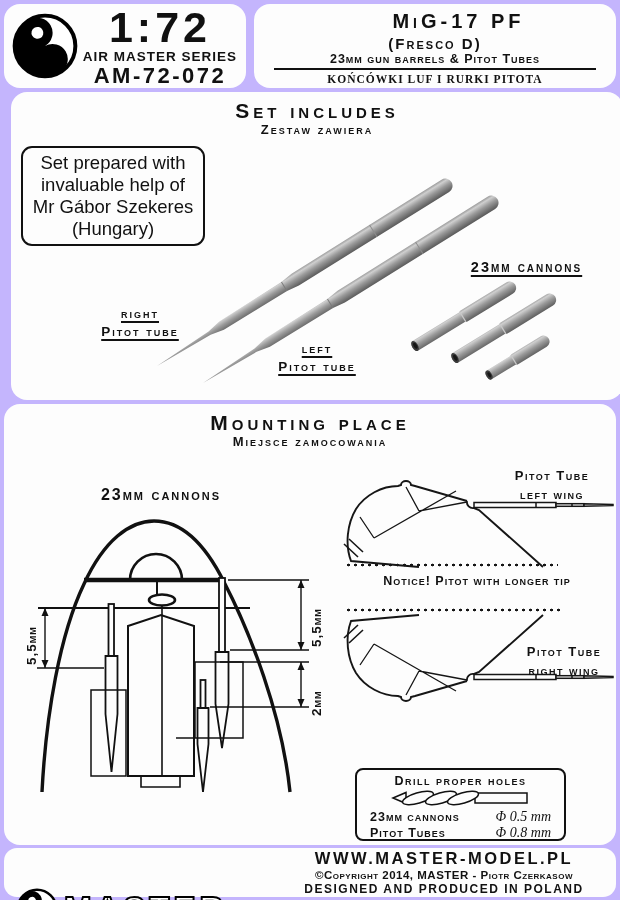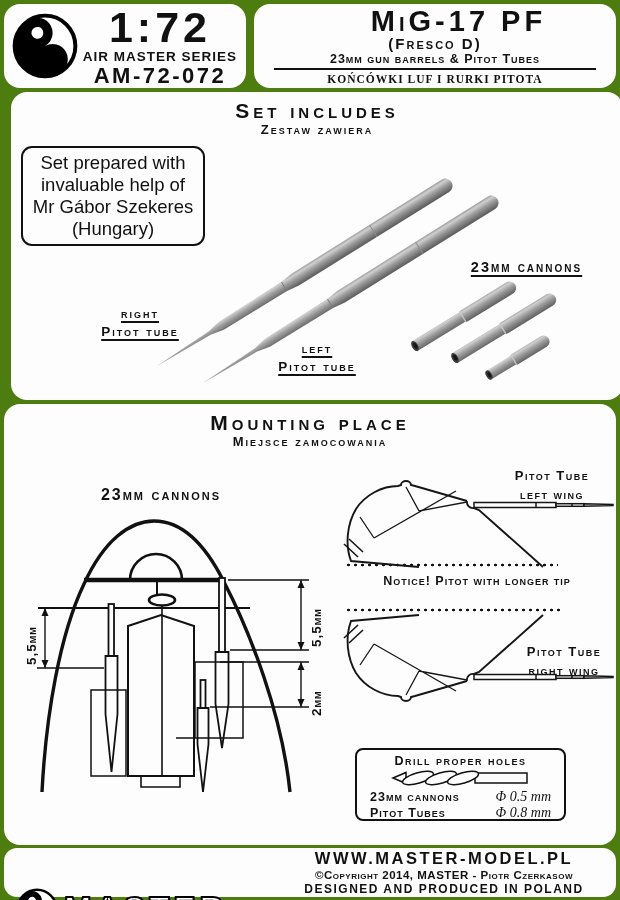--- a/index.html
+++ b/index.html
@@ -1,52 +1,52 @@
 <!DOCTYPE html>
 <html><head>
 <meta charset="utf-8">
 <style>
   html,body{margin:0;padding:0;background:#000;}
-  .page{position:relative;width:620px;height:900px;background:#4d7c0f;overflow:hidden;
+  .page{position:relative;width:620px;height:900px;background:#c4b5fd;overflow:hidden;
         font-family:"Liberation Sans",sans-serif;color:#111;}
   .panel{position:absolute;background:#fdfdfd;border-radius:16px;}
   .tech{font-weight:700;font-variant:small-caps;}
   .center{text-align:center;}
   .abs{position:absolute;}
   .underl{text-decoration:underline;text-decoration-thickness:1.5px;text-underline-offset:3px;}
   
   #hdr-left{left:4px;top:4px;width:242px;height:84px;}
   #hdr-left .logo{position:absolute;left:8px;top:9px;}
   #hdr-left .txt{position:absolute;left:76px;top:1px;right:6px;text-align:center;}
   .scale-txt{font-size:43px;font-weight:700;letter-spacing:4px;line-height:44px;}
   .series-txt{font-size:13.5px;font-weight:700;letter-spacing:1px;line-height:15px;}
   .code-txt{font-size:22px;font-weight:700;letter-spacing:2.5px;line-height:23px;}
   
   #hdr-right{left:254px;top:4px;width:362px;height:84px;padding-top:3px;box-sizing:border-box;}
-  .title-txt{font-size:29px;letter-spacing:4px;line-height:29px;padding-left:47px;}
+  .title-txt{font-size:20px;letter-spacing:4px;line-height:29px;padding-left:47px;}
   .subtitle-txt{font-size:15px;letter-spacing:2px;line-height:16px;}
   .desc-txt{font-size:12.5px;letter-spacing:1px;line-height:15px;}
   .hdr-rule{width:322px;height:2px;background:#111;margin:1px auto 2px auto;}
   .pl-txt{font-size:11.5px;font-weight:700;letter-spacing:1px;line-height:14px;font-family:Liberation Serif, serif;}
   
   #set-panel{left:11px;top:92px;width:612px;height:308px;}
   .panel-title{font-size:21px;letter-spacing:4px;line-height:24px;padding-top:7px;}
   .panel-subtitle{font-size:13px;letter-spacing:2px;line-height:14px;}
   #credit-box{position:absolute;left:10px;top:54px;width:180px;height:96px;border:2.5px solid #111;
               border-radius:11px;display:flex;flex-direction:column;justify-content:center;}
   #credit-box div{font-size:18.5px;line-height:22px;text-align:center;}
   .part-label{font-size:13.5px;letter-spacing:2px;line-height:17px;}
   
   #mount-panel{left:4px;top:404px;width:612px;height:441px;}
   .cannons2{font-size:16px;letter-spacing:2px;}
   .wing-label{font-size:13px;letter-spacing:1.5px;line-height:18px;}
   .notice-txt{font-size:12.5px;letter-spacing:1px;line-height:18px;}
   .dotline{position:absolute;height:4px;background-image:radial-gradient(circle,#161616 1.3px,transparent 1.6px);
            background-size:7px 4px;background-repeat:repeat-x;}
-  #drill-box{position:absolute;left:351px;top:344px;width:211px;height:73px;border:2.5px solid #111;border-radius:8px;box-sizing:border-box;}
+  #drill-box{position:absolute;left:351px;top:364px;width:211px;height:73px;border:2.5px solid #111;border-radius:8px;box-sizing:border-box;}
   .drill-title{font-size:12.5px;letter-spacing:1.5px;padding-top:4px;}
   .drill-row{display:flex;justify-content:space-between;padding:0 13px;line-height:16px;}
   .drill-item{font-size:12.5px;letter-spacing:1px;}
   .drill-val{font-family:"Liberation Serif",serif;font-style:italic;font-size:14px;}
   
   #footer{left:4px;top:848px;width:612px;height:49px;border-radius:13px;}
   #brand{position:absolute;left:12px;top:0;height:49px;display:flex;align-items:center;margin-top:36px;}
   .brand-txt{font-size:33px;font-weight:700;letter-spacing:4px;color:#fff;
              -webkit-text-stroke:2px #000;margin-left:6px;}
   #footer-info{position:absolute;left:259px;top:1px;width:362px;text-align:center;}

